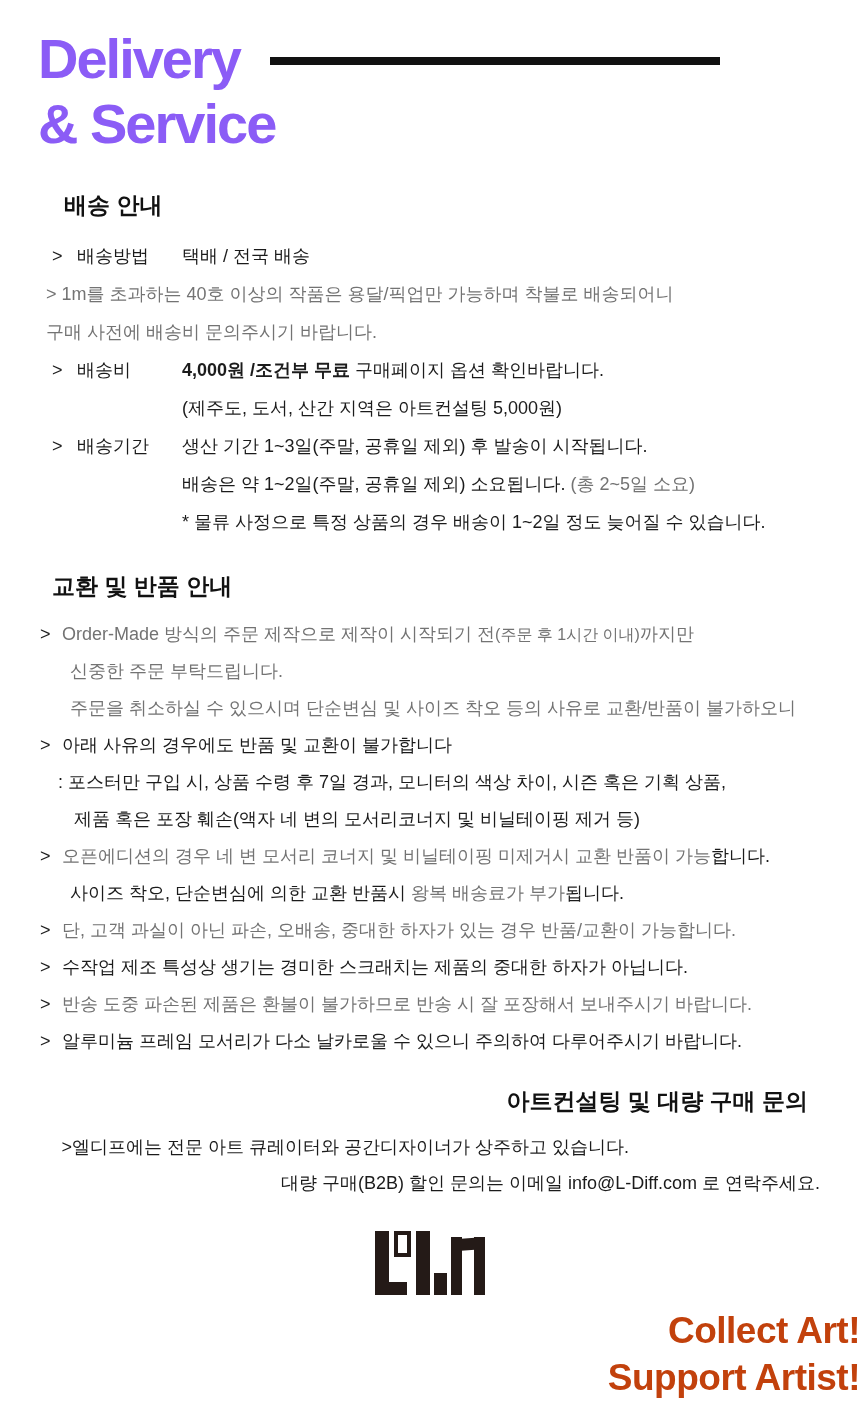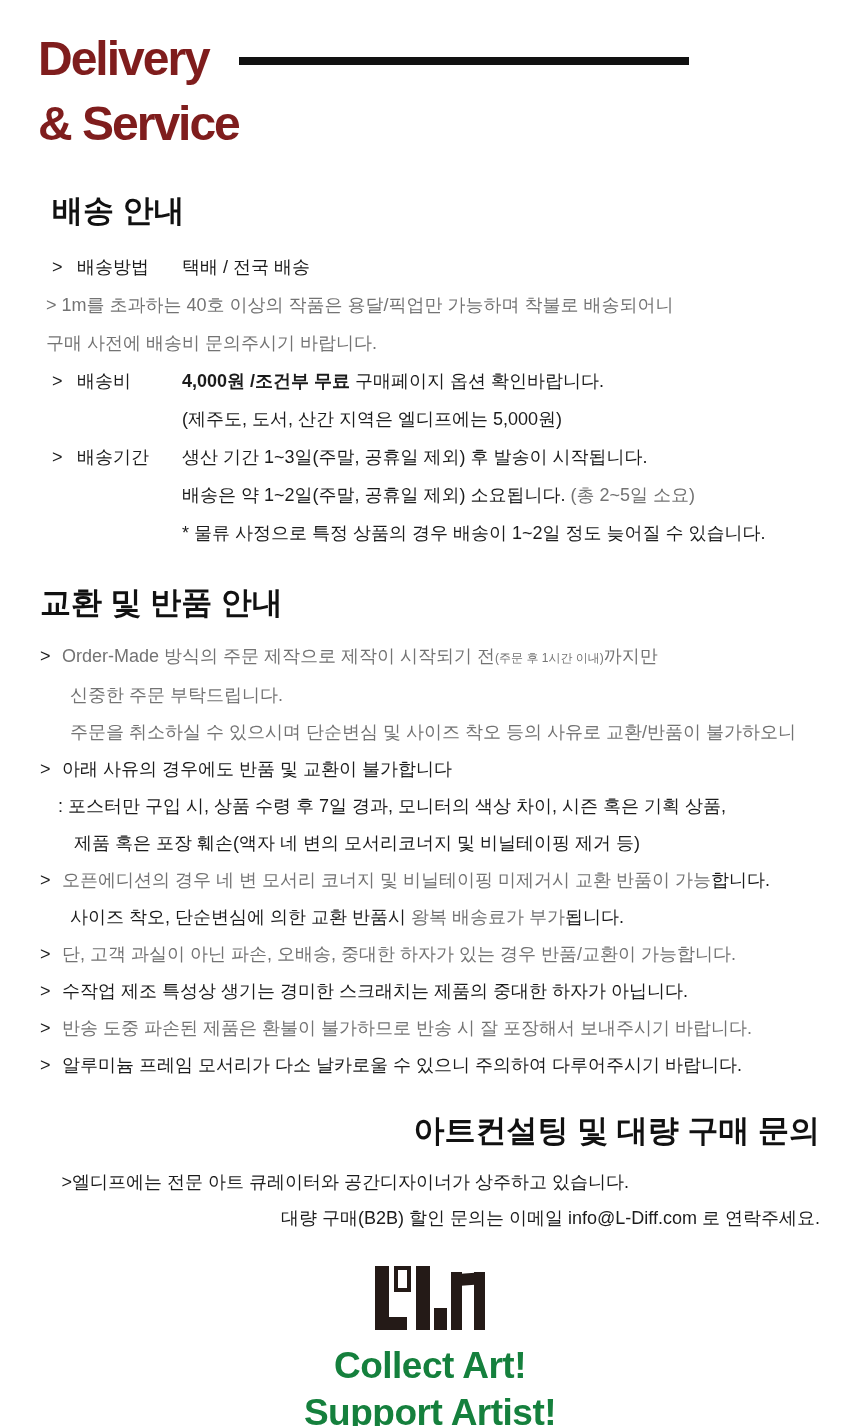--- a/index.html
+++ b/index.html
@@ -3,29 +3,29 @@
 <meta charset="utf-8">
 <style>
   html,body{margin:0;padding:0;background:#fff;}
   .page{
     width:860px; min-height:1426px; background:#ffffff; color:#1b1b1b;
     font-family:"Liberation Sans","DejaVu Sans",sans-serif;
     box-sizing:border-box; position:relative; overflow:hidden;
   }
   
   .title-block{ padding:26px 0 0 38px; }
-  .title-line{ font-size:48px; font-weight:bold; letter-spacing:-2px; line-height:65px; color:#7f1d1d; }
+  .title-line{ font-size:56px; font-weight:bold; letter-spacing:-2px; line-height:65px; color:#8b5cf6; }
   .title-row1{ display:flex; align-items:center; }
   .title-rule{ width:450px; height:8px; background:#111; margin-left:30px; margin-top:4px; }
   
   .section{ padding-left:52px; padding-right:40px; font-size:18px; }
-  .sec-heading{ font-size:31px; font-weight:bold; color:#111; margin:0; }
+  .sec-heading{ font-size:23px; font-weight:bold; color:#111; margin:12px; }
   .red{ color:#737373; }
   .blk{ color:#1b1b1b; }
-  .small{ font-size:12px; }
+  .small{ font-size:16px; }
   .bold{ font-weight:bold; }
   
   .ship-head{ margin-top:34px; margin-bottom:16px; }
   .ship-row{ display:flex; line-height:38px; }
   .bullet{ flex:none; width:25px; }
   .ship-label{ flex:none; width:105px; font-weight:normal; }
   .ship-value{ flex:1; }
   .ship-cont{ margin-left:130px; line-height:38px; }
   .ship-notice{ margin-left:-6px; line-height:38px; }
   
@@ -45,21 +45,21 @@
   .lg-lvert{ left:0; top:3; width:14px; height:61px; }
   .lg-lfoot{ left:0; top:51px; width:32px; height:13px; }
   .lg-osq{ left:19px; top:0; width:17px; height:26px; background:#fff !important;
            border:4px solid #241a17; box-sizing:border-box; }
   .lg-tall{ left:41px; top:0; width:14px; height:64px; }
   .lg-dot{ left:59px; top:42px; width:13px; height:22px; }
   .lg-pi-left{ left:76px; top:6px; width:11px; height:58px; }
   .lg-pi-top{ left:76px; top:6px; width:34px; height:12px; transform:skewY(-4deg); transform-origin:right top; }
   .lg-pi-right{ left:99px; top:6px; width:11px; height:58px; }
   
-  .slogan{ text-align:center; font-size:37px; font-weight:bold; line-height:47px; color:#15803d; letter-spacing:-0.5px; }
+  .slogan{ text-align:right; font-size:37px; font-weight:bold; line-height:47px; color:#c2410c; letter-spacing:-0.5px; }
 </style>
 </head>
 <body>
 
 <div class="page">
 
   <div class="title-block">
     <div class="title-row1">
       <span class="title-line">Delivery</span>
       <span class="title-rule"></span>
@@ -77,21 +77,21 @@
     </div>
 
     <div class="ship-notice red">&gt; 1m를 초과하는 40호 이상의 작품은 용달/픽업만 가능하며 착불로 배송되어니</div>
     <div class="ship-notice red">구매 사전에 배송비 문의주시기 바랍니다.</div>
 
     <div class="ship-row">
       <span class="bullet">&gt;</span>
       <span class="ship-label">배송비</span>
       <span class="ship-value"><span class="bold">4,000원 /조건부 무료</span><span> 구매페이지 옵션 확인바랍니다.</span></span>
     </div>
-    <div class="ship-cont">(제주도, 도서, 산간 지역은 엘디프에는 5,000원)</div>
+    <div class="ship-cont">(제주도, 도서, 산간 지역은 아트컨설팅 5,000원)</div>
 
     <div class="ship-row">
       <span class="bullet">&gt;</span>
       <span class="ship-label">배송기간</span>
       <span class="ship-value">생산 기간 1~3일(주말, 공휴일 제외) 후 발송이 시작됩니다.</span>
     </div>
     <div class="ship-cont"><span>배송은 약 1~2일(주말, 공휴일 제외) 소요됩니다. </span><span class="red">(총 2~5일 소요)</span></div>
     <div class="ship-cont">* 물류 사정으로 특정 상품의 경우 배송이 1~2일 정도 늦어질 수 있습니다.</div>
   </div>
 

